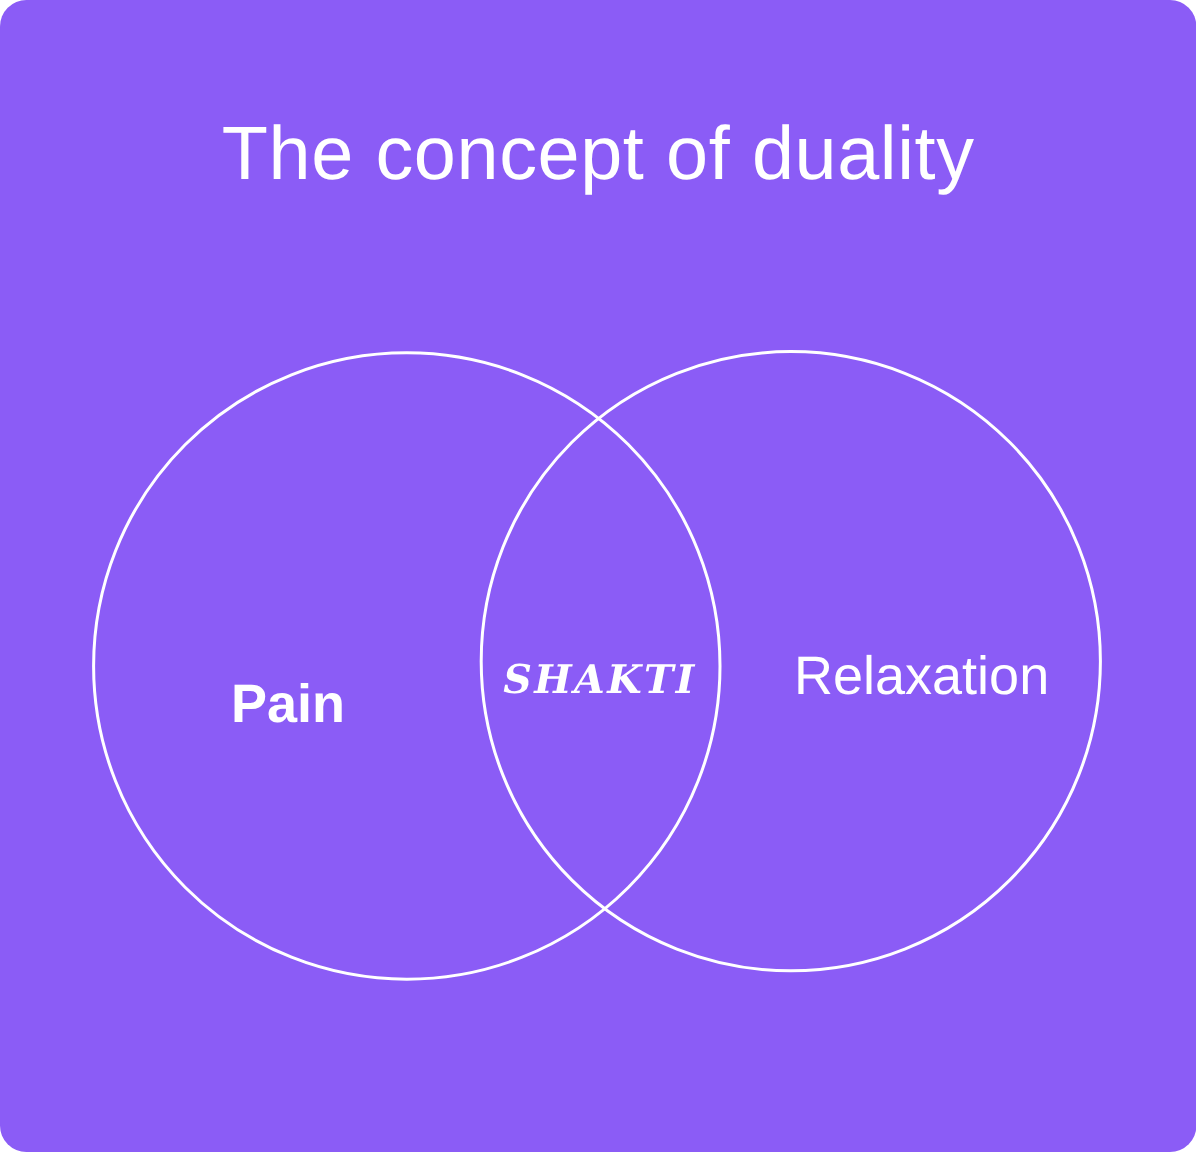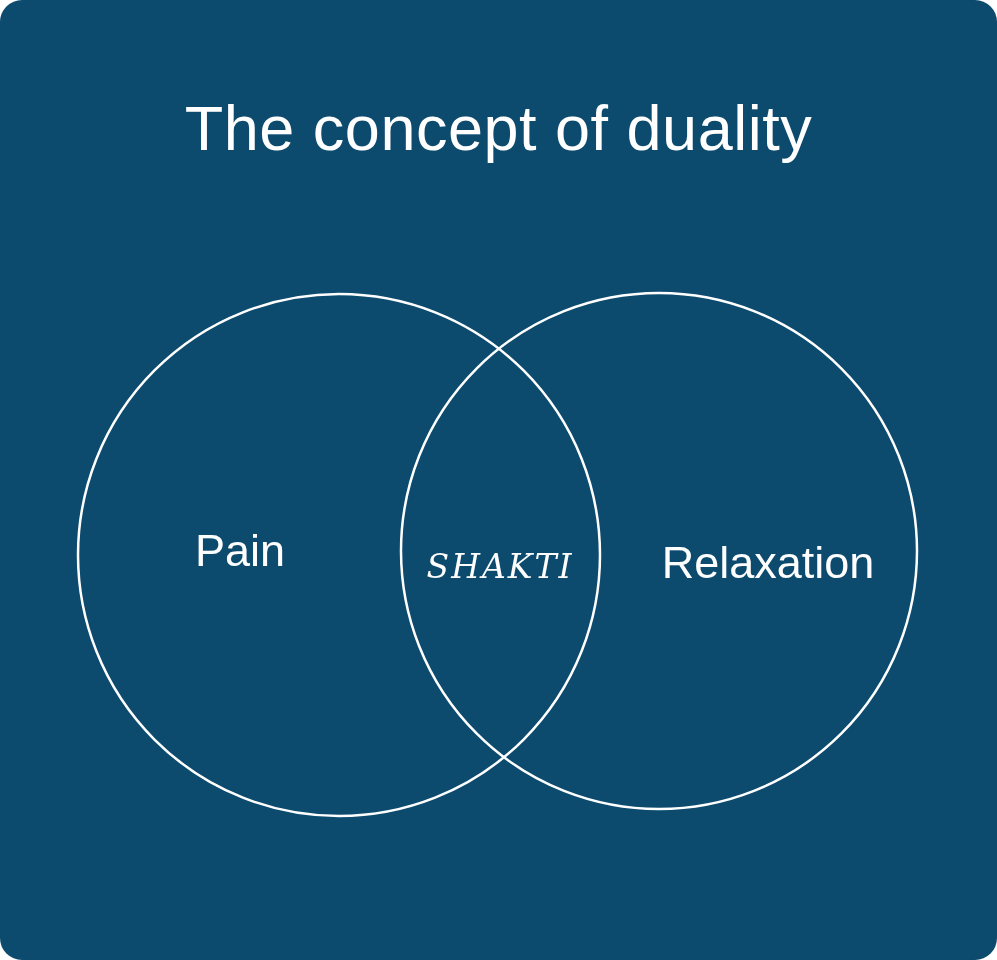--- a/index.html
+++ b/index.html
@@ -5,21 +5,21 @@
   html, body {
     margin: 0;
     padding: 0;
     background: #ffffff;
     font-family: "Liberation Sans", sans-serif;
   }
   .slide {
     position: relative;
     width: 997px;
     height: 960px;
-    background: #0c4a6e;
+    background: #8b5cf6;
     border-radius: 22px;
     overflow: hidden;
   }
   .page-title {
     position: absolute;
     top: 92px;
     left: 0;
     width: 100%;
     margin: 0;
     text-align: center;
@@ -51,22 +51,22 @@
     font-size: 45px;
     font-weight: 400;
     font-family: "Liberation Sans", sans-serif;
   }
   .venn-label.center {
     font-size: 33px;
     font-style: italic;
     letter-spacing: 2px;
     font-family: "DejaVu Serif", "Liberation Serif", serif;
   }
-  #left-label   { left: 240px; top: 551px; }
-  #center-label { left: 500px; top: 566px; }
+  #left-label   { left: 240px; top: 587px; font-weight: bold; }
+  #center-label { left: 500px; top: 566px; font-weight: bold; }
   #right-label  { left: 768px; top: 563px; text-align: center; }
 </style>
 </head>
 <body>
 
 <div class="slide">
 
   <h1 class="page-title">The concept of duality</h1>
 
   <svg class="venn-svg" viewBox="0 0 997 960" xmlns="http://www.w3.org/2000/svg">

